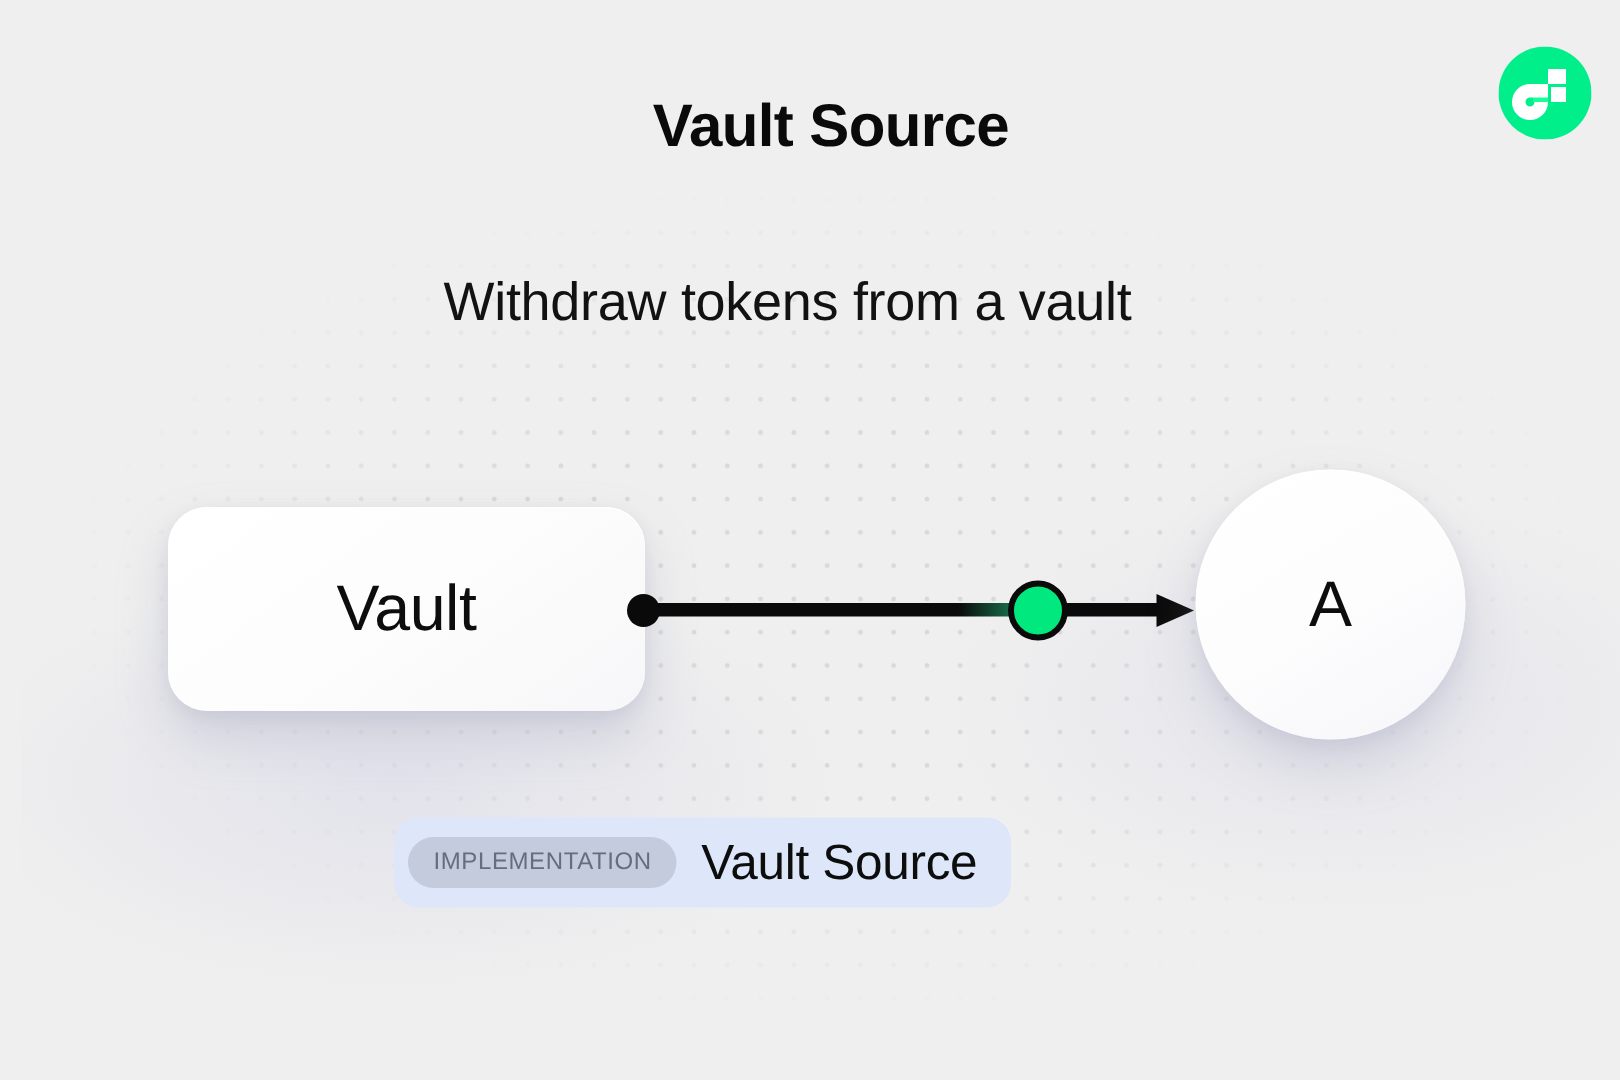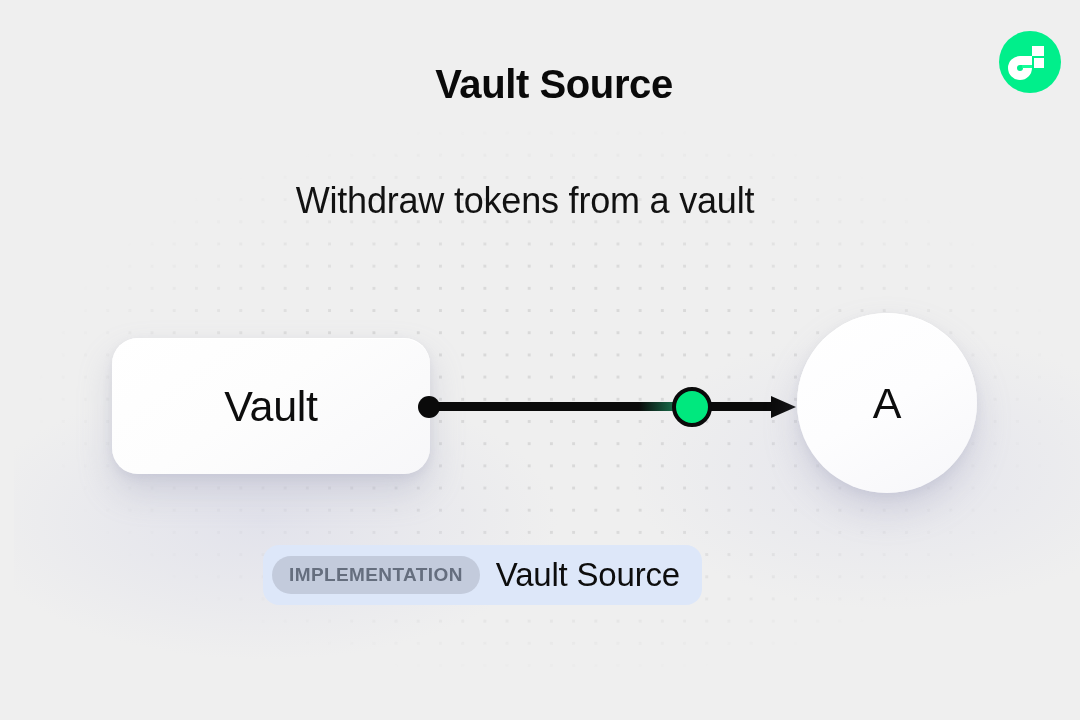--- a/index.html
+++ b/index.html
@@ -188,22 +188,22 @@
     border-radius: 16px;
     background: #dde7f9;
     display: flex;
     align-items: center;
     gap: 16px;
     box-sizing: border-box;
   }
   #impl-tag {
     background: #c3cbdc;
     color: #656e7e;
-    font-size: 19px;
-    font-weight: 700;
+    font-size: 16px;
+    font-weight: 400;
     letter-spacing: 0.4px;
     padding: 8px 17px;
     border-radius: 22px;
     white-space: nowrap;
   }
   #impl-name {
     font-size: 33px;
     font-weight: 400;
     color: #0d0d0d;
     letter-spacing: -0.2px;

